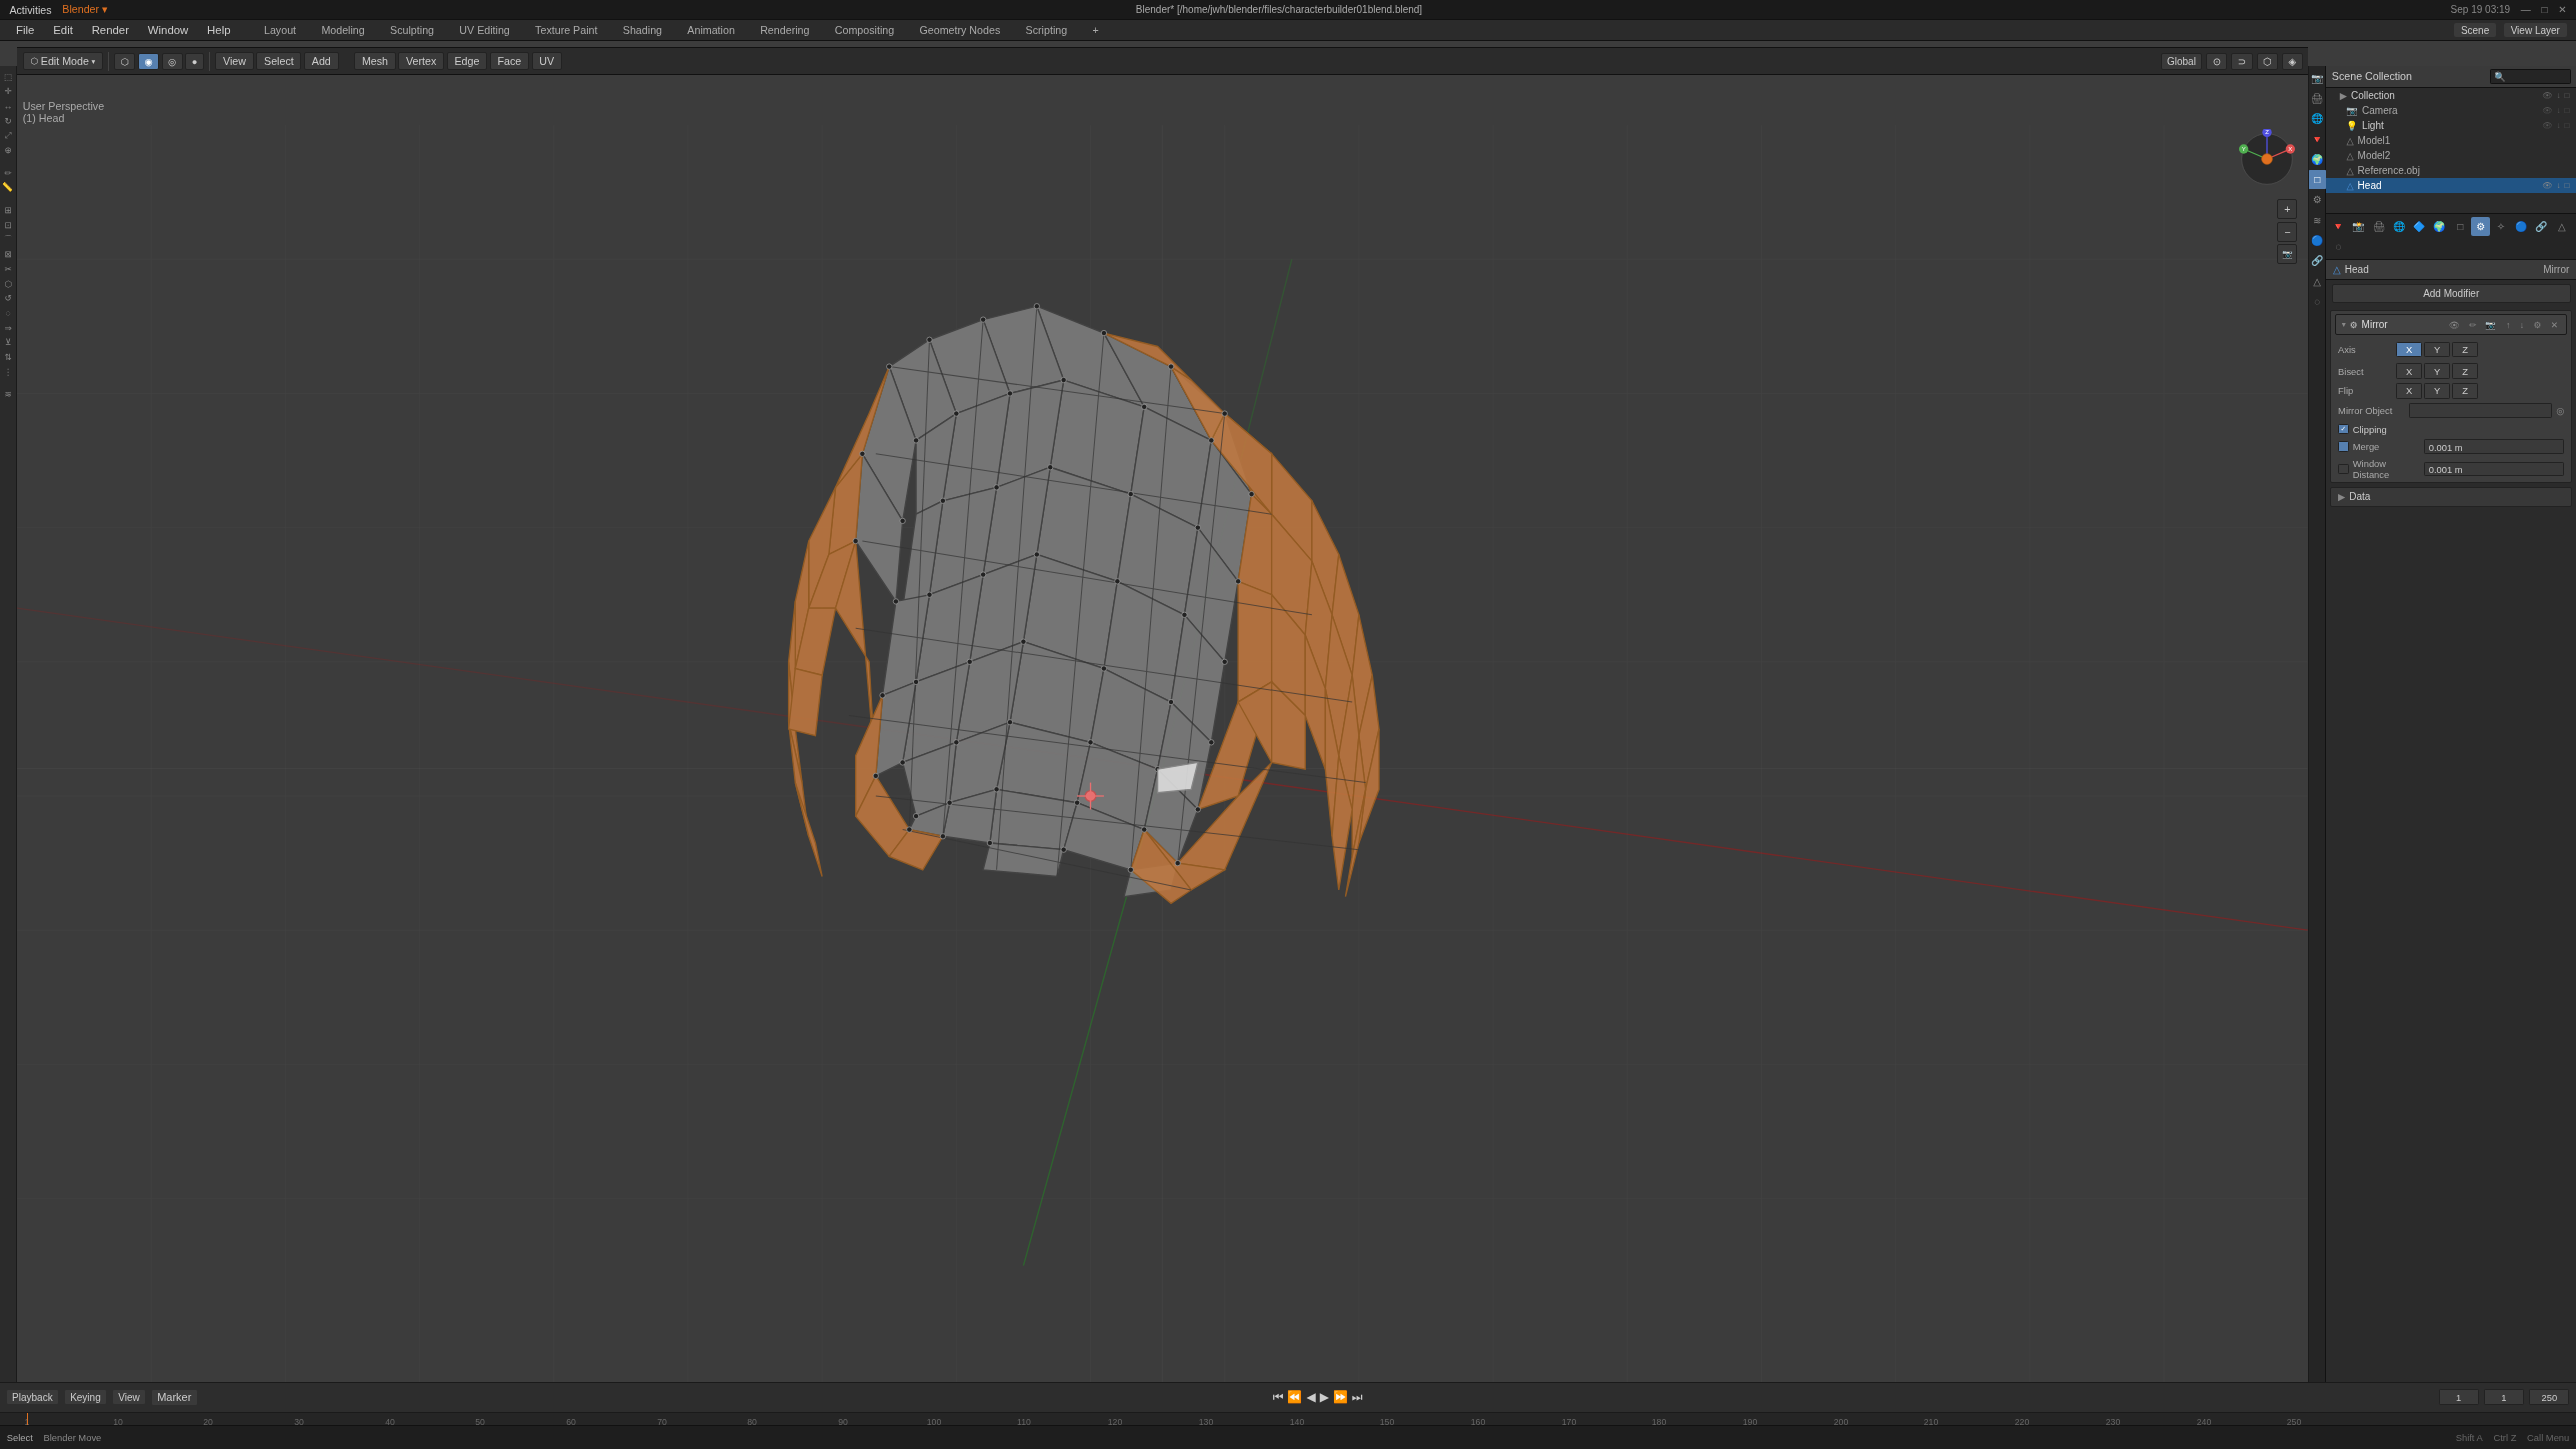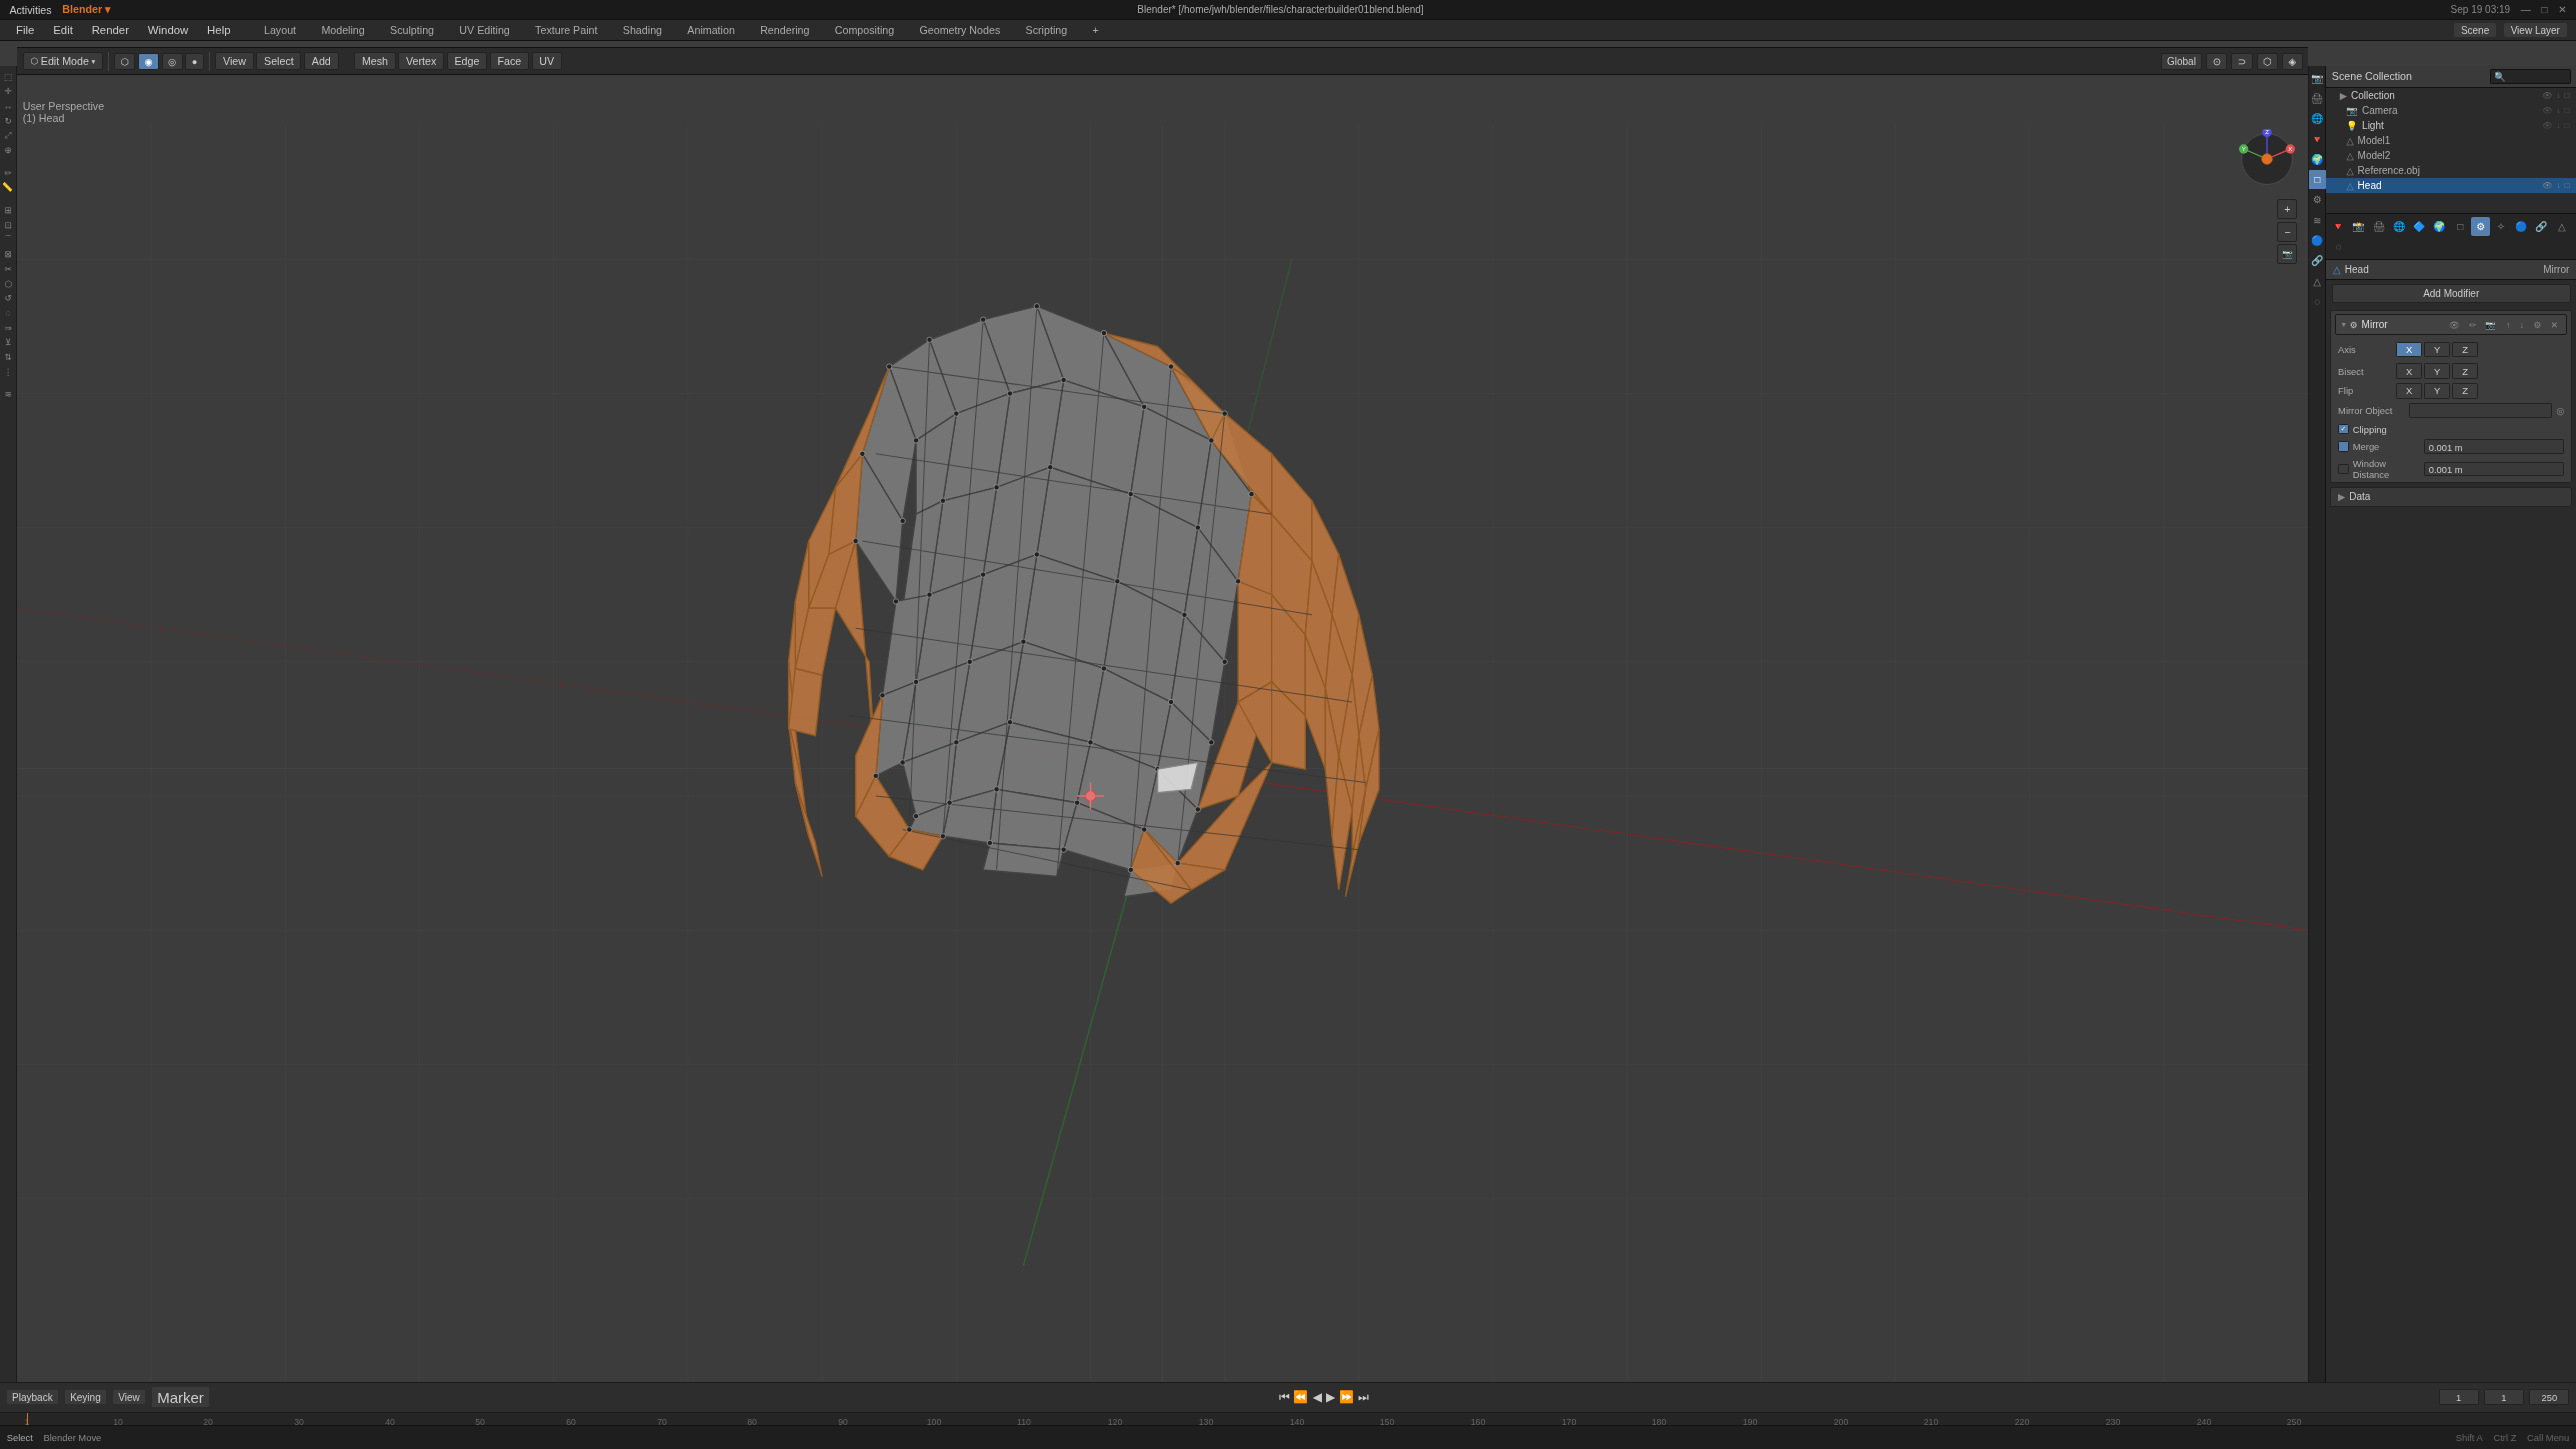--- a/index.html
+++ b/index.html
@@ -211,21 +211,21 @@
       background: #444;
       margin: 0 2.7px;
     }
   </style>
 </head>
 <body>
 
 <div id="system-bar" style="position:absolute;top:0;left:0;right:0;height:20px;background:#1a1a1a;display:flex;align-items:center;justify-content:space-between;padding:0 9.4px;z-index:200;border-bottom:0.7px solid #111;">
   <div style="display:flex;gap:10.7px;align-items:center;">
     <span style="font-size:10.7px;color:#ccc;cursor:pointer;">Activities</span>
-    <span style="font-size:10.7px;color:#e07020;cursor:pointer;font-weight:bold;">Blender ▾</span>
+    <span style="font-size:10.7px;color:#e07020;cursor:pointer;font-weight:normal;">Blender ▾</span>
   </div>
   <div style="font-size:10px;color:#aaa;">Blender* [/home/jwh/blender/files/characterbuilder01blend.blend]</div>
   <div style="display:flex;gap:10.7px;align-items:center;">
     <span style="font-size:10px;color:#888;">Sep 19  03:19</span>
     <span style="font-size:10px;color:#888;cursor:pointer;">—</span>
     <span style="font-size:10px;color:#888;cursor:pointer;">□</span>
     <span style="font-size:10px;color:#888;cursor:pointer;">✕</span>
   </div>
 </div>
 
@@ -762,21 +762,21 @@
 
   </div>
 </div>
 
 <div id="timeline">
 
   <div id="timeline-header">
     <span style="font-size:10px;color:#ccc;cursor:pointer;padding:1.3px 5.4px;background:#3a3a3a;border-radius:1.3px;">Playback</span>
     <span style="font-size:10px;color:#ccc;cursor:pointer;padding:1.3px 5.4px;background:#3a3a3a;border-radius:1.3px;">Keying</span>
     <span style="font-size:10px;color:#ccc;cursor:pointer;padding:1.3px 5.4px;background:#3a3a3a;border-radius:1.3px;">View</span>
-    <span style="font-size:15px;color:#ccc;cursor:pointer;padding:1.3px 5.4px;background:#3a3a3a;border-radius:1.3px;">Marker</span>
+    <span style="font-size:11px;color:#ccc;cursor:pointer;padding:1.3px 5.4px;background:#3a3a3a;border-radius:1.3px;">Marker</span>
     <div style="flex:1;"></div>
 
     <div style="display:flex;align-items:center;gap:4px;">
       <span style="font-size:12px;color:#ccc;cursor:pointer;">⏮</span>
       <span style="font-size:12px;color:#ccc;cursor:pointer;">⏪</span>
       <span style="font-size:12px;color:#ccc;cursor:pointer;">◀</span>
       <span style="font-size:12px;color:#ccc;cursor:pointer;">▶</span>
       <span style="font-size:12px;color:#ccc;cursor:pointer;">⏩</span>
       <span style="font-size:12px;color:#ccc;cursor:pointer;">⏭</span>
     </div>

